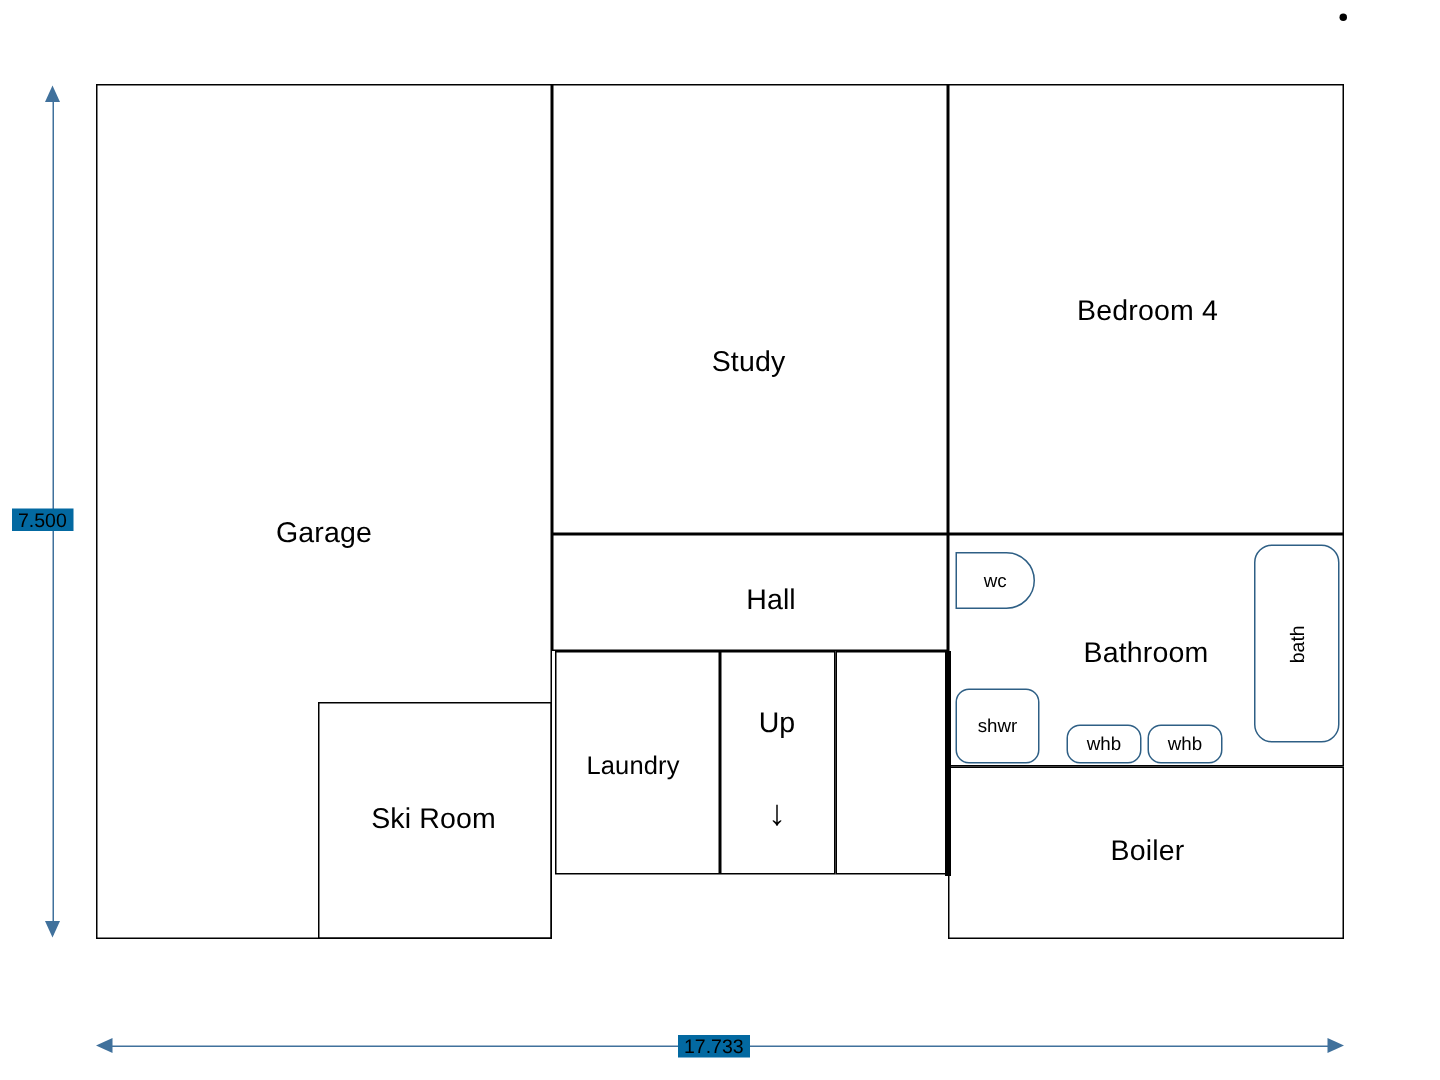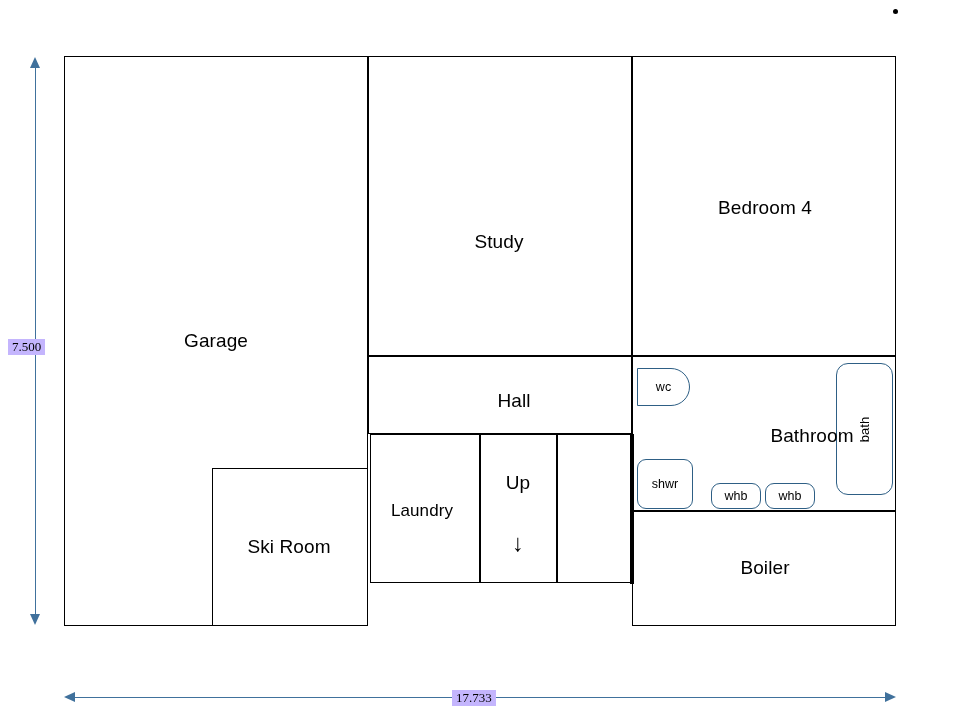--- a/index.html
+++ b/index.html
@@ -78,24 +78,24 @@
   }
   .dim-line-h {
     position: absolute;
     background: #40719c;
     height: 1px;
   }
   .dim-label {
     position: absolute;
     font-size: 13px;
     color: #000000;
-    background: #c4b5fd;
+    background: #0369a1;
     padding: 0 4px;
     white-space: nowrap;
-    font-family: Liberation Serif, serif;
+    font-family: Liberation Sans, sans-serif;
   }
   .arrow {
     position: absolute;
     width: 0; height: 0;
   }
   .arrow-up {
     border-left: 5px solid transparent;
     border-right: 5px solid transparent;
     border-bottom: 11px solid #40719c;
   }
@@ -182,25 +182,25 @@
       </div>
       <div class="fixture fixture-rounded" style="left: 765px; top: 483px; width: 50px; height: 26px;">
         <span>whb</span>
       </div>
       <div class="fixture fixture-bath" style="left: 836px; top: 363px; width: 57px; height: 132px;">
         <span>bath</span>
       </div>
     </div>
 
   <div id="labels-layer">
-      <div class="room-label lbl-lg" style="left: 216px; top: 341px; text-align: center;">Garage</div>
+      <div class="room-label lbl-lg" style="left: 216px; top: 356px; text-align: center;">Garage</div>
       <div class="room-label lbl-lg" style="left: 499px; top: 209px; margin-top: 33px;">Study</div>
       <div class="room-label lbl-lg" style="left: 765px; top: 208px;">Bedroom 4</div>
       <div class="room-label lbl-lg" style="left: 499px; top: 401px; margin-left: 15px;">Hall</div>
-      <div class="room-label lbl-lg" style="left: 764px; top: 436px; margin-left: 48px;">Bathroom</div>
+      <div class="room-label lbl-lg" style="left: 764px; top: 436px;">Bathroom</div>
       <div class="room-label lbl-md" style="left: 422px; top: 511px;">Laundry</div>
       <div class="room-label lbl-lg" style="left: 518px; top: 483px; text-align: right;">Up</div>
       <div class="room-label lbl-lg" style="left: 765px; top: 568px;">Boiler</div>
       <div class="room-label lbl-lg" style="left: 289px; top: 547px;">Ski Room</div>
       <div class="stair-arrow" style="left: 518px; top: 543px;">↓</div>
     </div>
 
 </div>
 
 </body></html>

